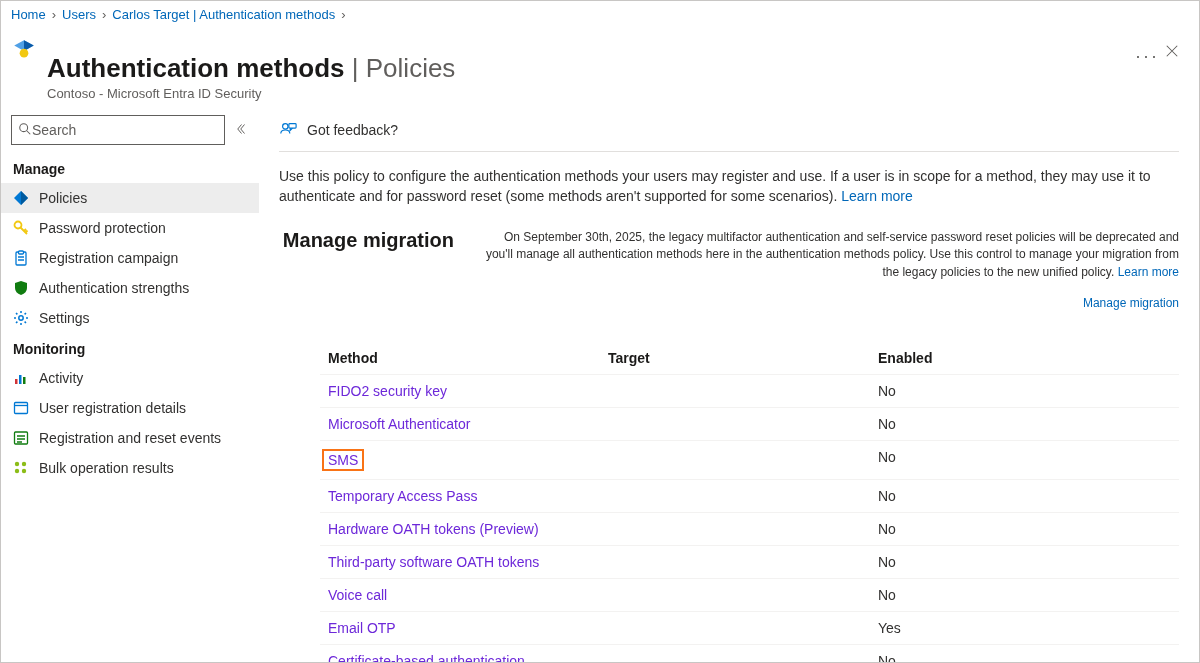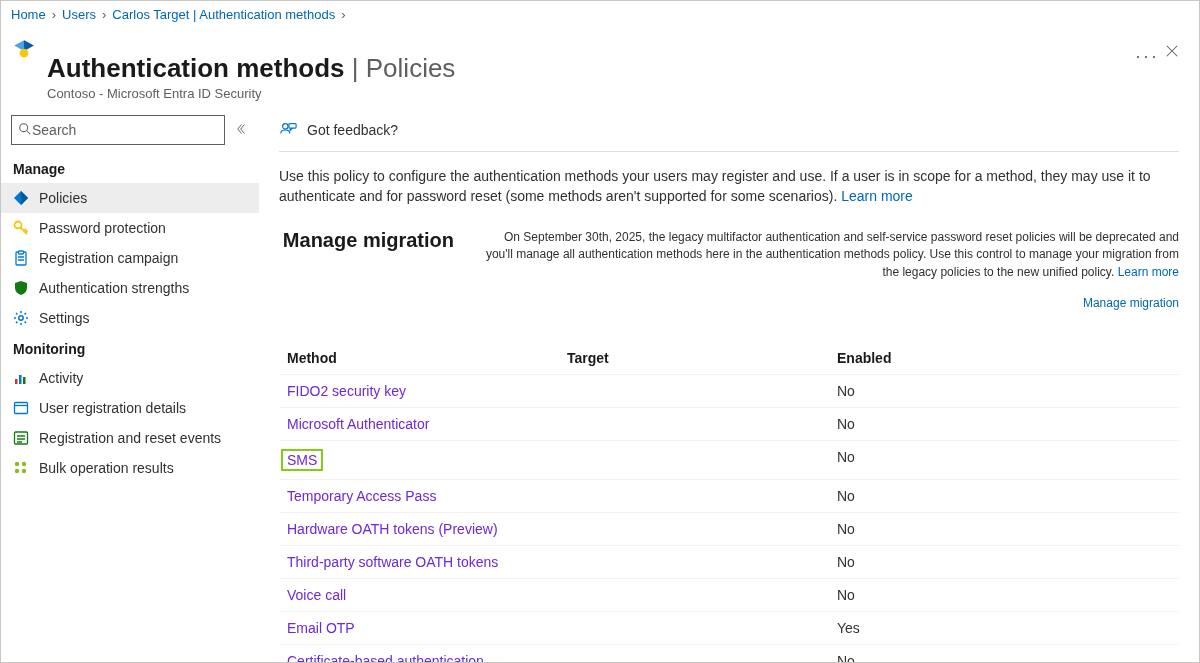--- a/index.html
+++ b/index.html
@@ -181,39 +181,40 @@
     cursor: pointer;
   }
   
   .methods-table {
     width: 100%;
     margin-top: 24px;
   }
   .methods-table .row {
     display: flex;
     padding: 8px 8px;
+    margin-left: 41px;
   }
   .methods-table .hdr {
     font-weight: 600;
     color: #1b1a19;
     border-bottom: none;
   }
   .methods-table .cell-method { flex: 0 0 280px; }
   .methods-table .cell-target { flex: 0 0 270px; }
   .methods-table .cell-enabled { flex: 1; }
   .methods-table .data .cell-method a {
     color: #6d28d9;
     text-decoration: none;
     cursor: pointer;
   }
   .methods-table .data {
     border-top: 1px solid #f3f2f1;
   }
   .highlight-box {
-    border: 2px solid #84cc16;
+    border: 2px solid #f97316;
     padding: 1px 4px;
     display: inline-block;
     margin-left: -6px;
   }
 </style>
 </head>
 <body>
 
 <div class="frame">
 

